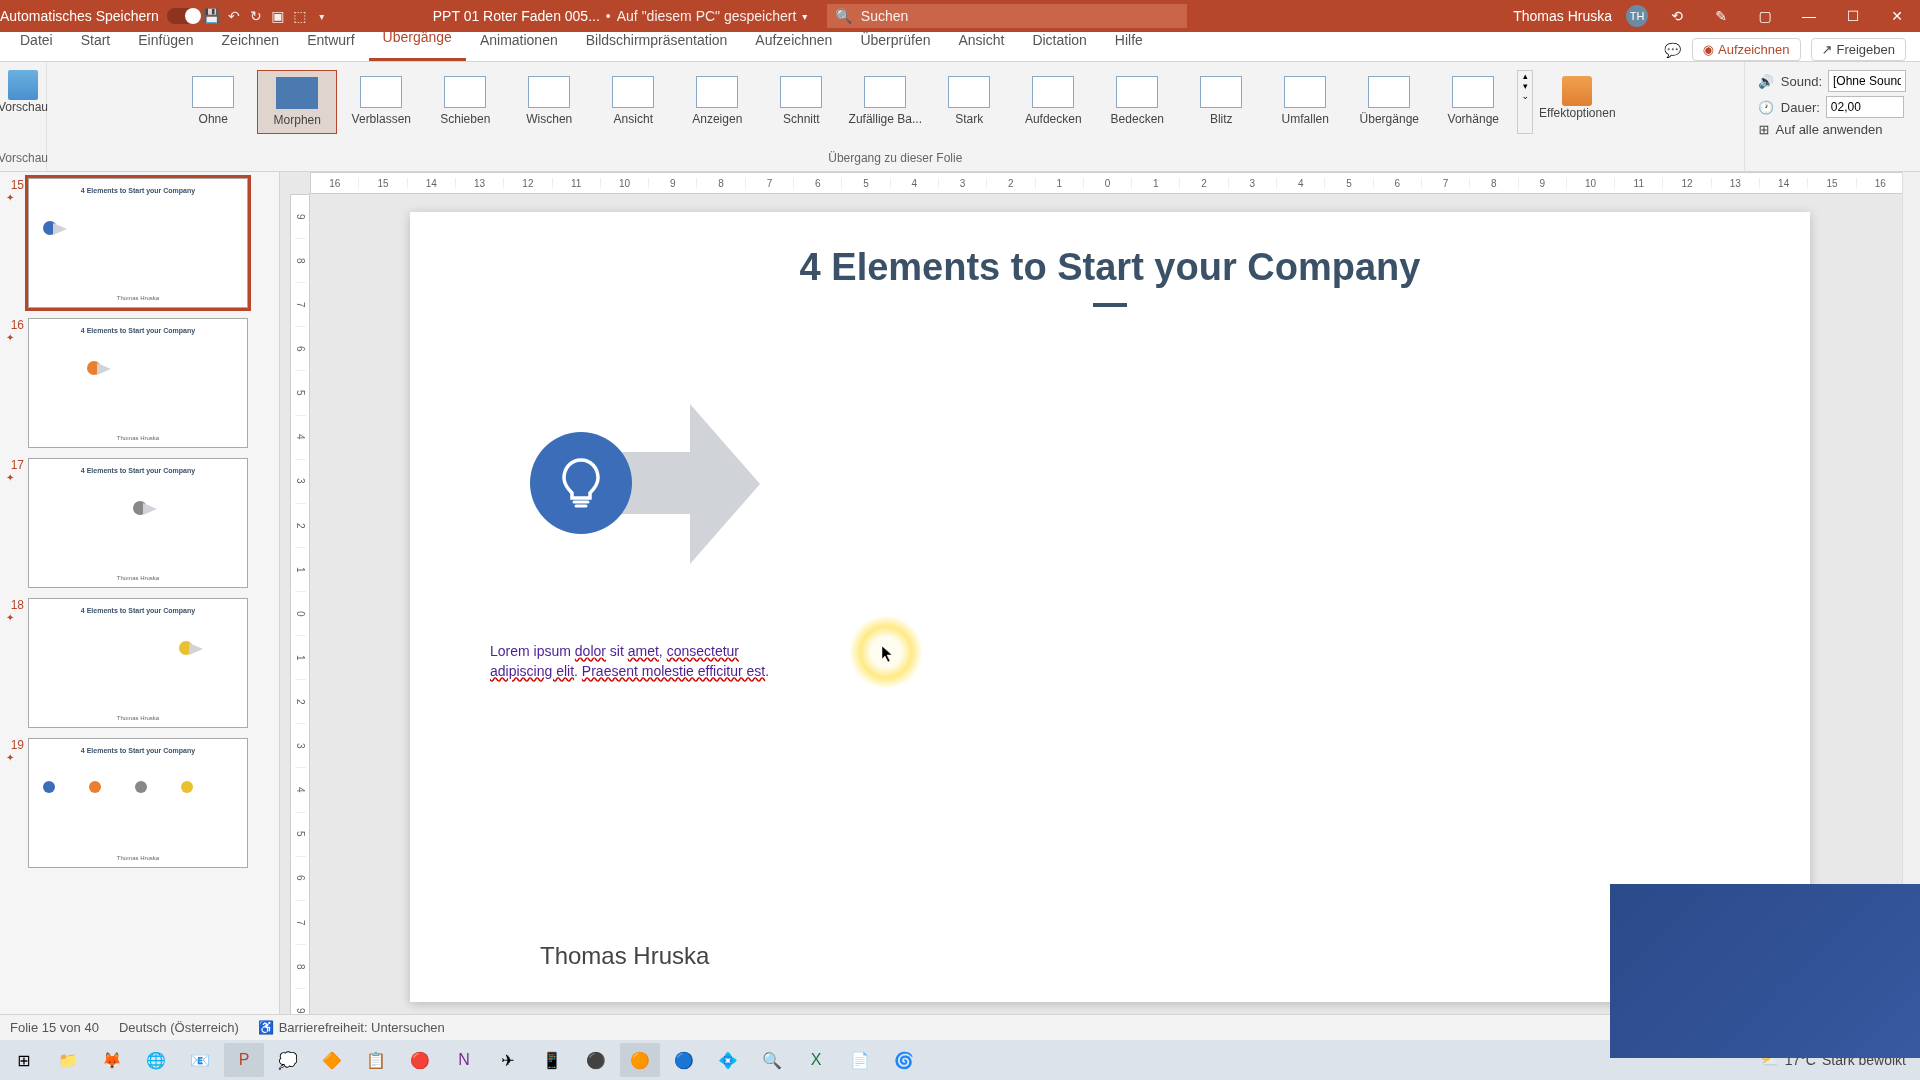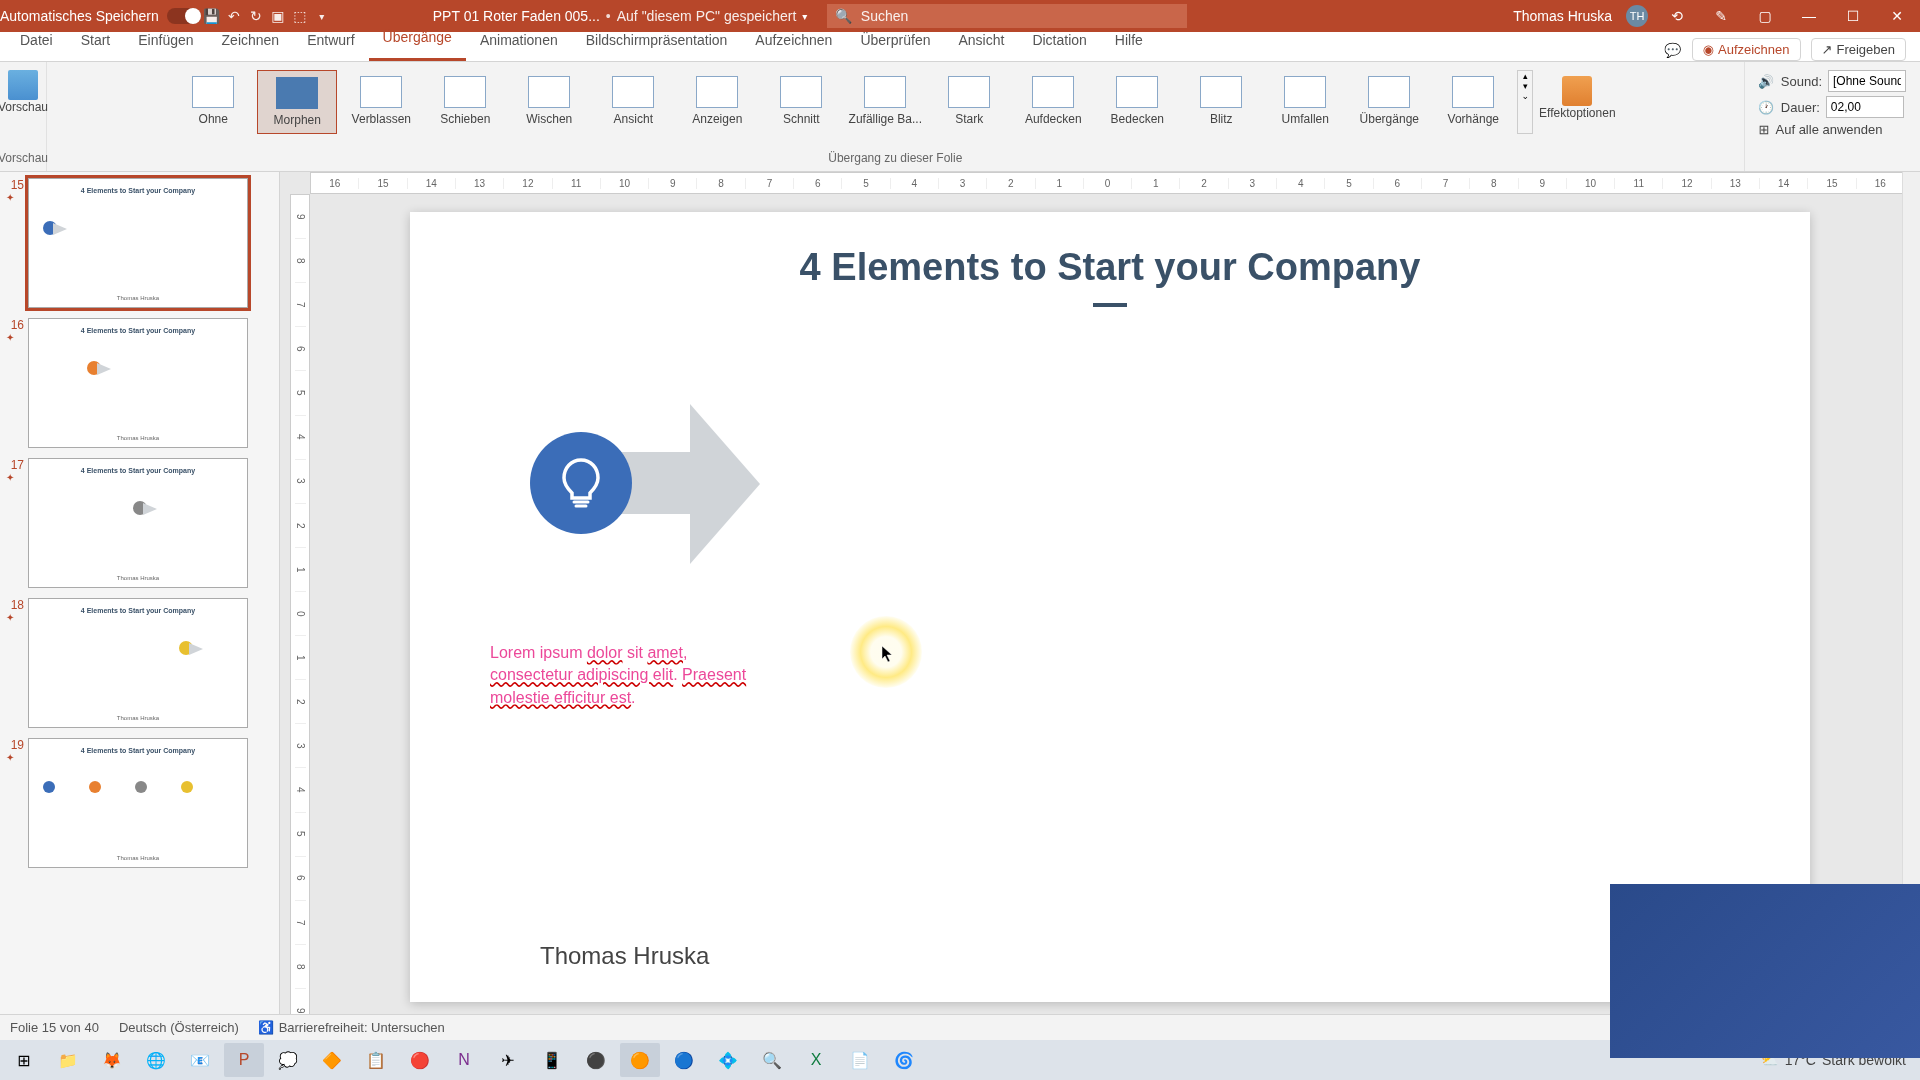--- a/index.html
+++ b/index.html
@@ -52,21 +52,21 @@
 .slide{position:absolute;top:40px;left:130px;width:1400px;height:790px;background:#fff;box-shadow:0 2px 10px rgba(0,0,0,.2)}
 .st{text-align:center;font-size:38px;font-weight:700;color:#3a5168;margin-top:34px}
 .ssub{text-align:center;font-size:20px;color:#555;margin-top:10px}
 .sbar{width:34px;height:4px;background:#3a5168;margin:14px auto 0}
 .arrow{position:absolute;top:220px;left:120px}
 .bulb{width:102px;height:102px;border-radius:50%;background:#3b6db8;position:relative;z-index:2;display:flex;align-items:center;justify-content:center}
 .arrowbody{position:absolute;left:60px;top:20px;width:100px;height:62px;background:#d0d4d8}
 .arrowhead{position:absolute;left:160px;top:-28px;width:0;height:0;border-top:80px solid transparent;border-bottom:80px solid transparent;border-left:70px solid #d0d4d8}
 .idea{position:absolute;top:430px;left:80px;width:280px}
 .idea h2{color:#3b6db8;font-size:30px;font-weight:700;margin-bottom:10px}
-.idea p{font-size:16px;color:#ec4899;line-height:1.4}
+.idea p{font-size:14px;color:#4c1d95;line-height:1.4}
 .idea .ul{text-decoration:underline;text-decoration-style:wavy;text-decoration-color:#c00}
 .author{position:absolute;bottom:32px;left:130px;font-size:24px;color:#444}
 .highlight{position:absolute;top:404px;left:440px;width:72px;height:72px;border-radius:50%;background:radial-gradient(circle,rgba(255,235,100,.1) 30%,rgba(255,220,50,.6) 50%,rgba(255,235,100,.1) 70%);display:flex;align-items:center;justify-content:center}
 .cursor{position:relative;width:14px;height:18px;left:2px;top:2px}
 .webcam{position:absolute;right:0;bottom:22px;width:310px;height:174px;background:linear-gradient(135deg,#2a4a8a,#3858a0);z-index:100}
 
 .status{position:absolute;bottom:40px;left:0;right:0;height:26px;background:#f3f3f3;border-top:1px solid #d4d4d4;display:flex;align-items:center;padding:0 10px;font-size:13px;color:#555;gap:20px}
 .status .r{margin-left:auto;display:flex;gap:14px;align-items:center}
 
 .taskbar{position:absolute;bottom:0;left:0;right:0;height:40px;background:#dde3ea;display:flex;align-items:center;padding:0 4px;gap:4px}

